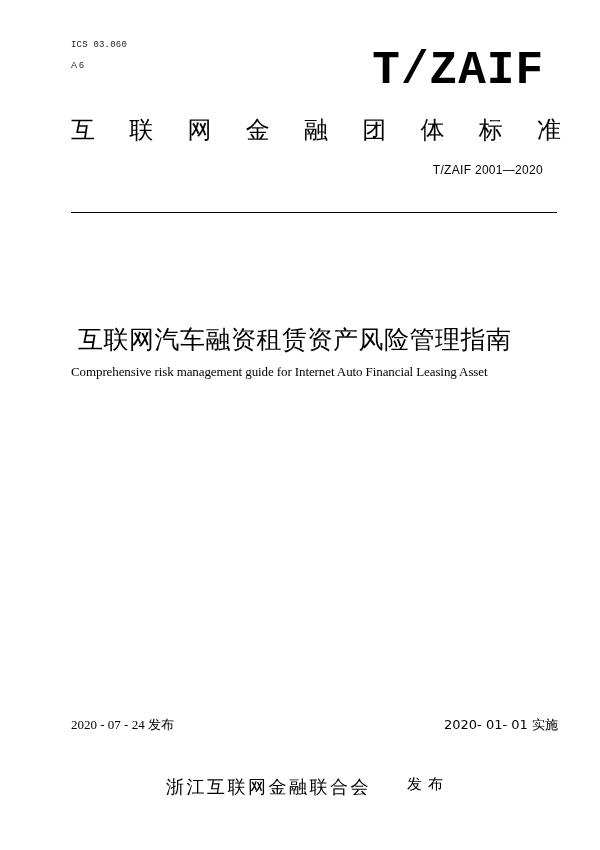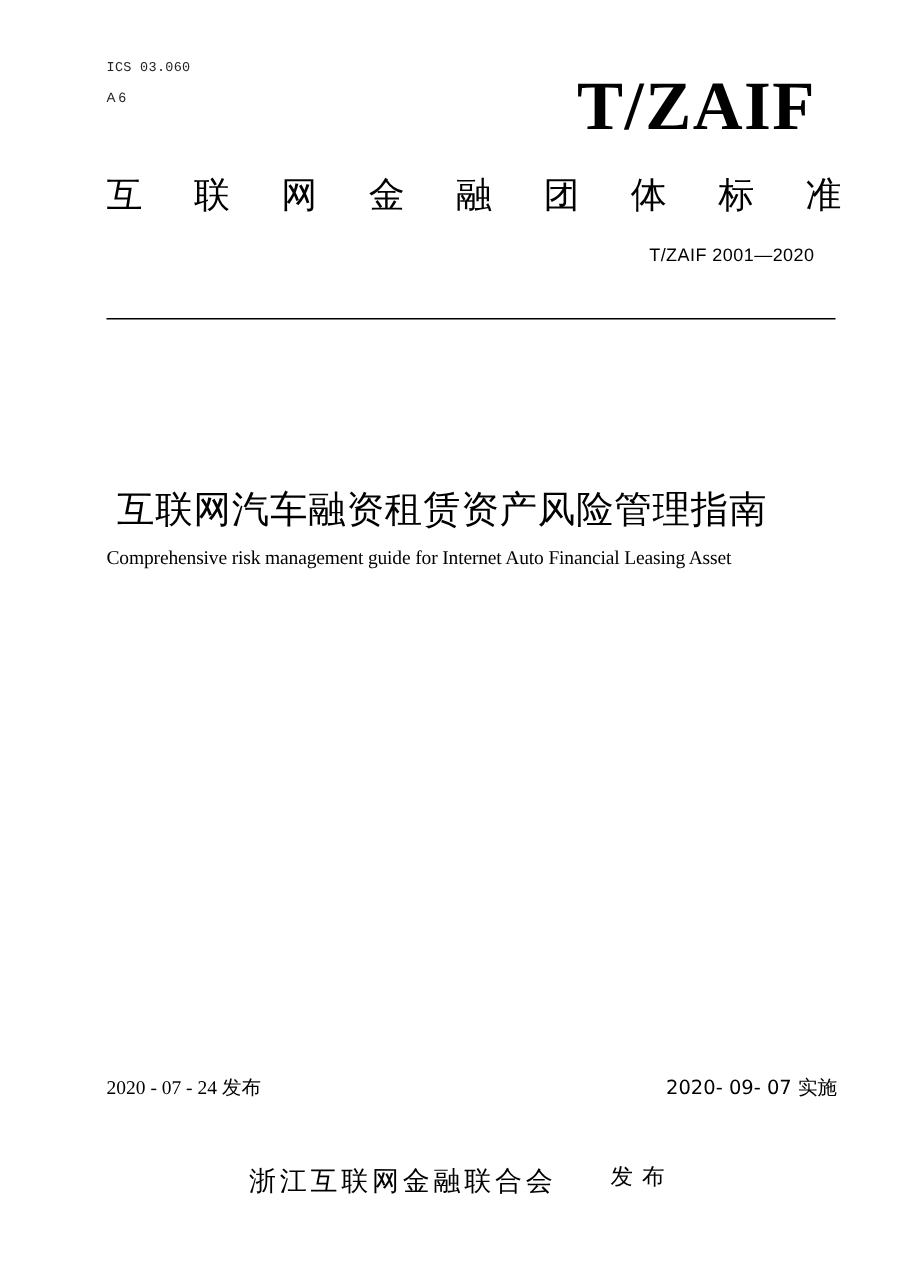--- a/index.html
+++ b/index.html
@@ -25,21 +25,21 @@
       letter-spacing: 0.2px;
     }
     .classif {
       left: 71px; top: 60px;
       font-size: 9px;
       font-family: "Liberation Sans", sans-serif;
       color: #222;
     }
     .logo {
       right: 56px; top: 48px;
-      font-family: Liberation Serif, serif;
+      font-family: Liberation Mono, monospace;
       font-weight: bold;
       font-size: 46px;
       line-height: 46px;
       letter-spacing: 1px;
     }
     .std-type {
       left: 71px; top: 115px;
       width: 490px;
       display: flex;
       justify-content: space-between;
@@ -121,18 +121,18 @@
 
 <div class="abs title-cn">互联网汽车融资租赁资产风险管理指南</div>
 <div class="abs title-en">Comprehensive risk management guide for Internet Auto Financial Leasing Asset</div>
 
 <div class="abs publish-date">
   <span>2020 - 07 - 24</span>
   <span class="cn">发布</span>
 </div>
 
 <div class="abs impl-date">
-  <span>2020- 09- 07</span>
+  <span>2020- 01- 01</span>
   <span>实施</span>
 </div>
 
 <div class="abs publisher">浙江互联网金融联合会</div>
 <div class="abs publisher-action">发布</div>
 
 </body></html>

